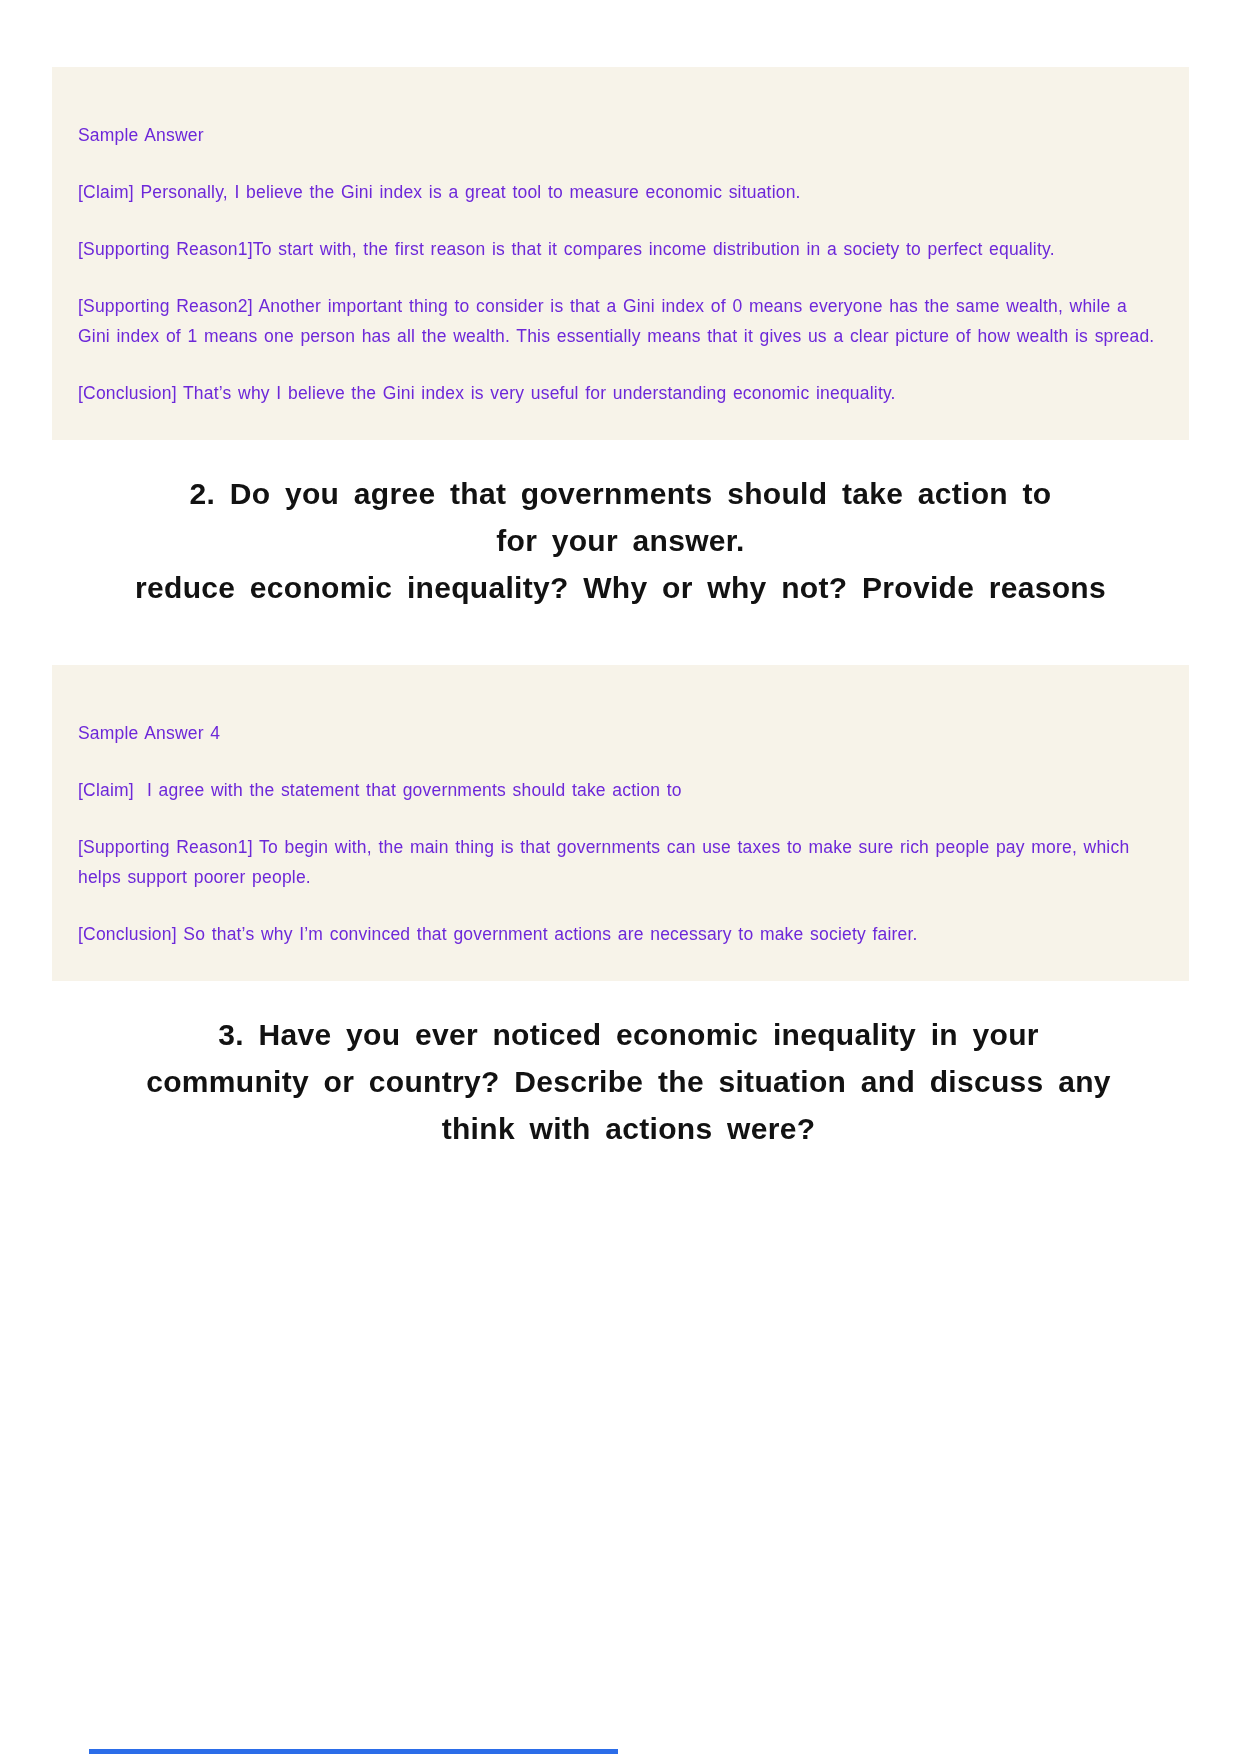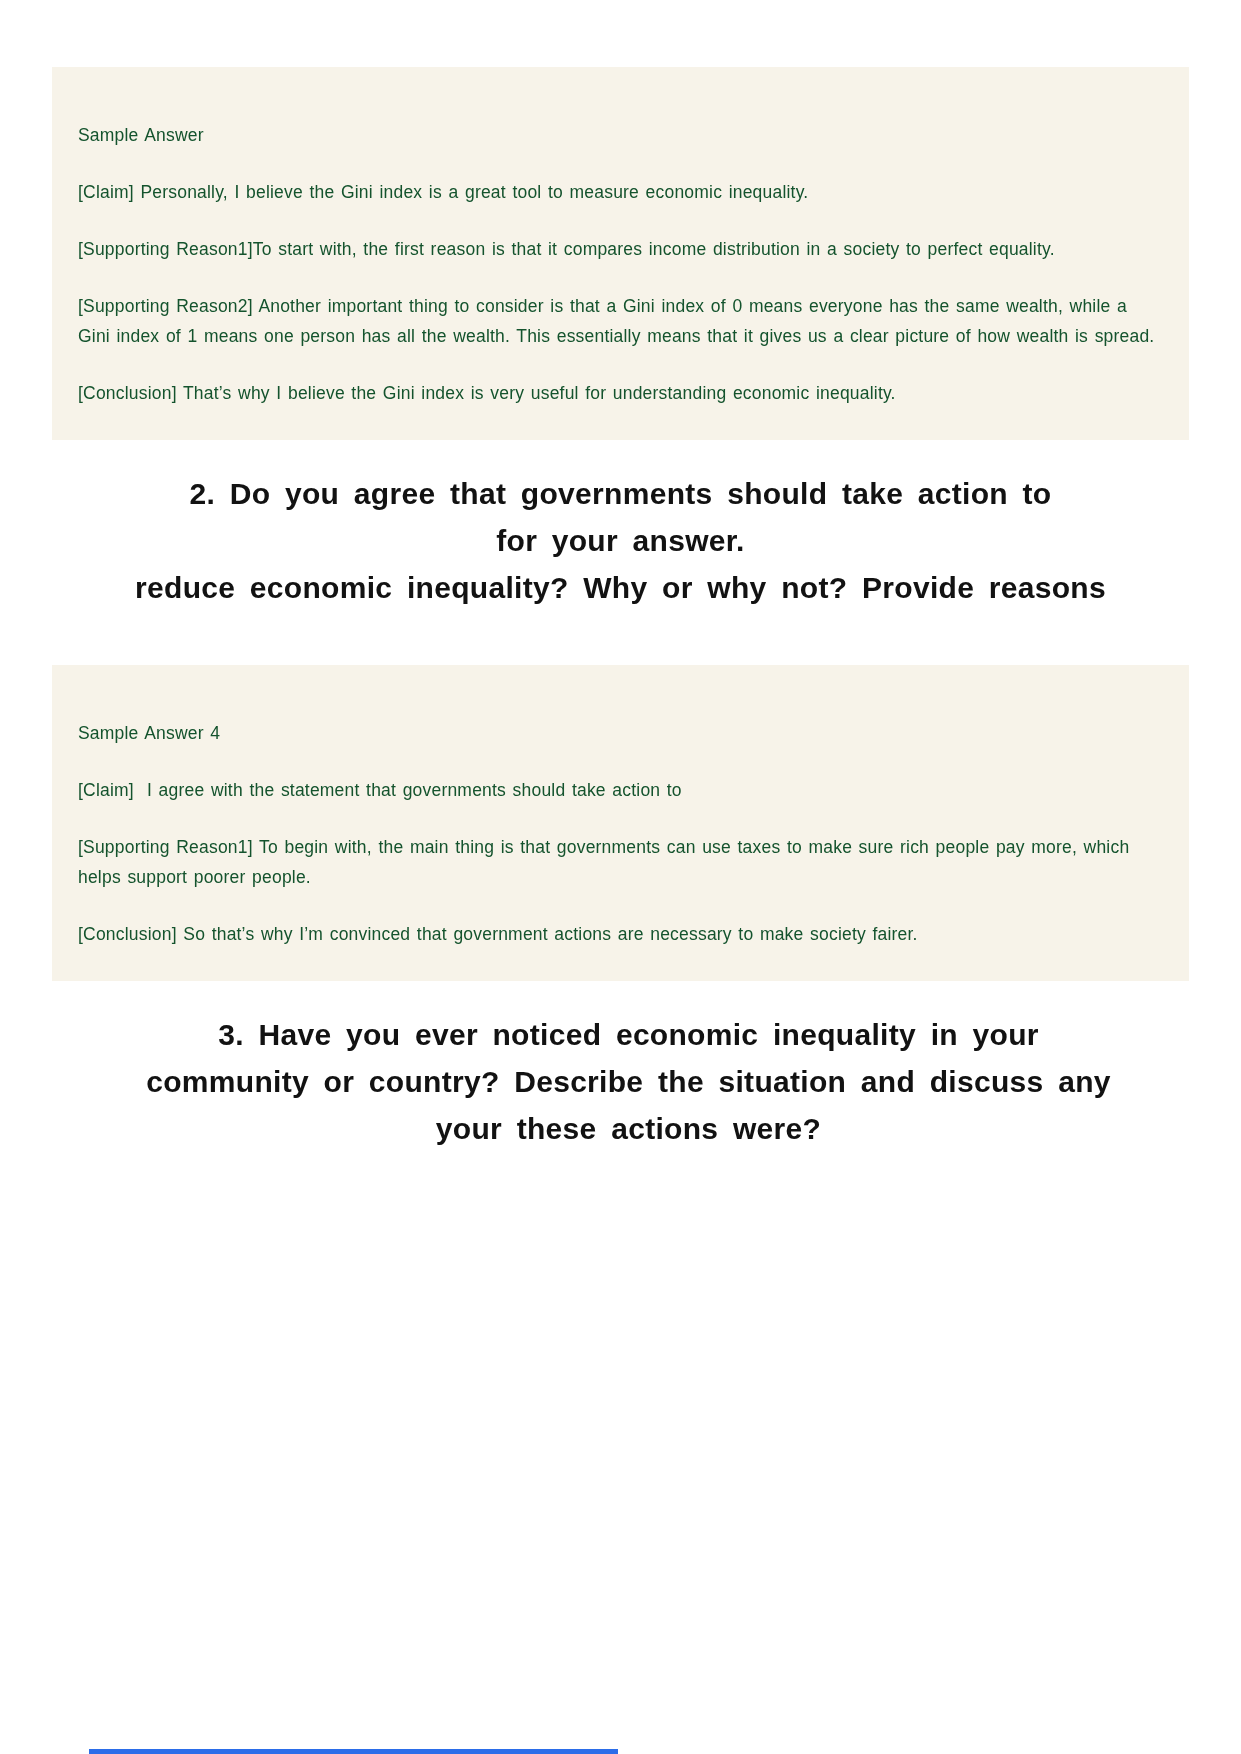--- a/index.html
+++ b/index.html
@@ -25,21 +25,21 @@
   .sample-label {
     color: #e5239d;
     font-size: 19px;
     letter-spacing: 0.2px;
     margin: 0;
   }
   .sample-box p {
     margin: 27px 0 0 0;
     font-size: 17.5px;
     line-height: 30px;
-    color: #14532d;
+    color: #6d28d9;
     letter-spacing: 0.2px;
     word-spacing: 1.5px;
     white-space: pre-wrap;
   }
   .question {
     font-weight: bold;
     font-size: 30px;
     line-height: 47px;
     color: #121212;
     letter-spacing: 0.3px;
@@ -58,21 +58,21 @@
     background: #2b6de9;
   }
 </style>
 </head>
 <body>
 
 <div class="page">
 
   <div class="sample-box">
     <p class="sample-label">Sample Answer</p>
-    <p>[Claim] Personally, I believe the Gini index is a great tool to measure economic inequality.</p>
+    <p>[Claim] Personally, I believe the Gini index is a great tool to measure economic situation.</p>
     <p>[Supporting Reason1]To start with, the first reason is that it compares income distribution in a society to perfect equality.</p>
     <p>[Supporting Reason2] Another important thing to consider is that a Gini index of 0 means everyone has the same wealth, while a Gini index of 1 means one person has all the wealth. This essentially means that it gives us a clear picture of how wealth is spread.</p>
     <p>[Conclusion] That’s why I believe the Gini index is very useful for understanding economic inequality.</p>
   </div>
 
   <h2 class="question question-2">
     <div>2. Do you agree that governments should take action to</div>
     <div>for your answer.</div>
     <div>reduce economic inequality? Why or why not? Provide reasons</div>
   </h2>
@@ -80,18 +80,18 @@
   <div class="sample-box">
     <p class="sample-label">Sample Answer 4</p>
     <p>[Claim]  I agree with the statement that governments should take action to</p>
     <p>[Supporting Reason1] To begin with, the main thing is that governments can use taxes to make sure rich people pay more, which helps support poorer people.</p>
     <p>[Conclusion] So that’s why I’m convinced that government actions are necessary to make society fairer.</p>
   </div>
 
   <h2 class="question question-3">
     <div>3. Have you ever noticed economic inequality in your</div>
     <div>community or country? Describe the situation and discuss any</div>
-    <div>your these actions were?</div>
+    <div>think with actions were?</div>
   </h2>
 
   <div class="scrollbar-thumb"></div>
 
 </div>
 
 </body></html>

